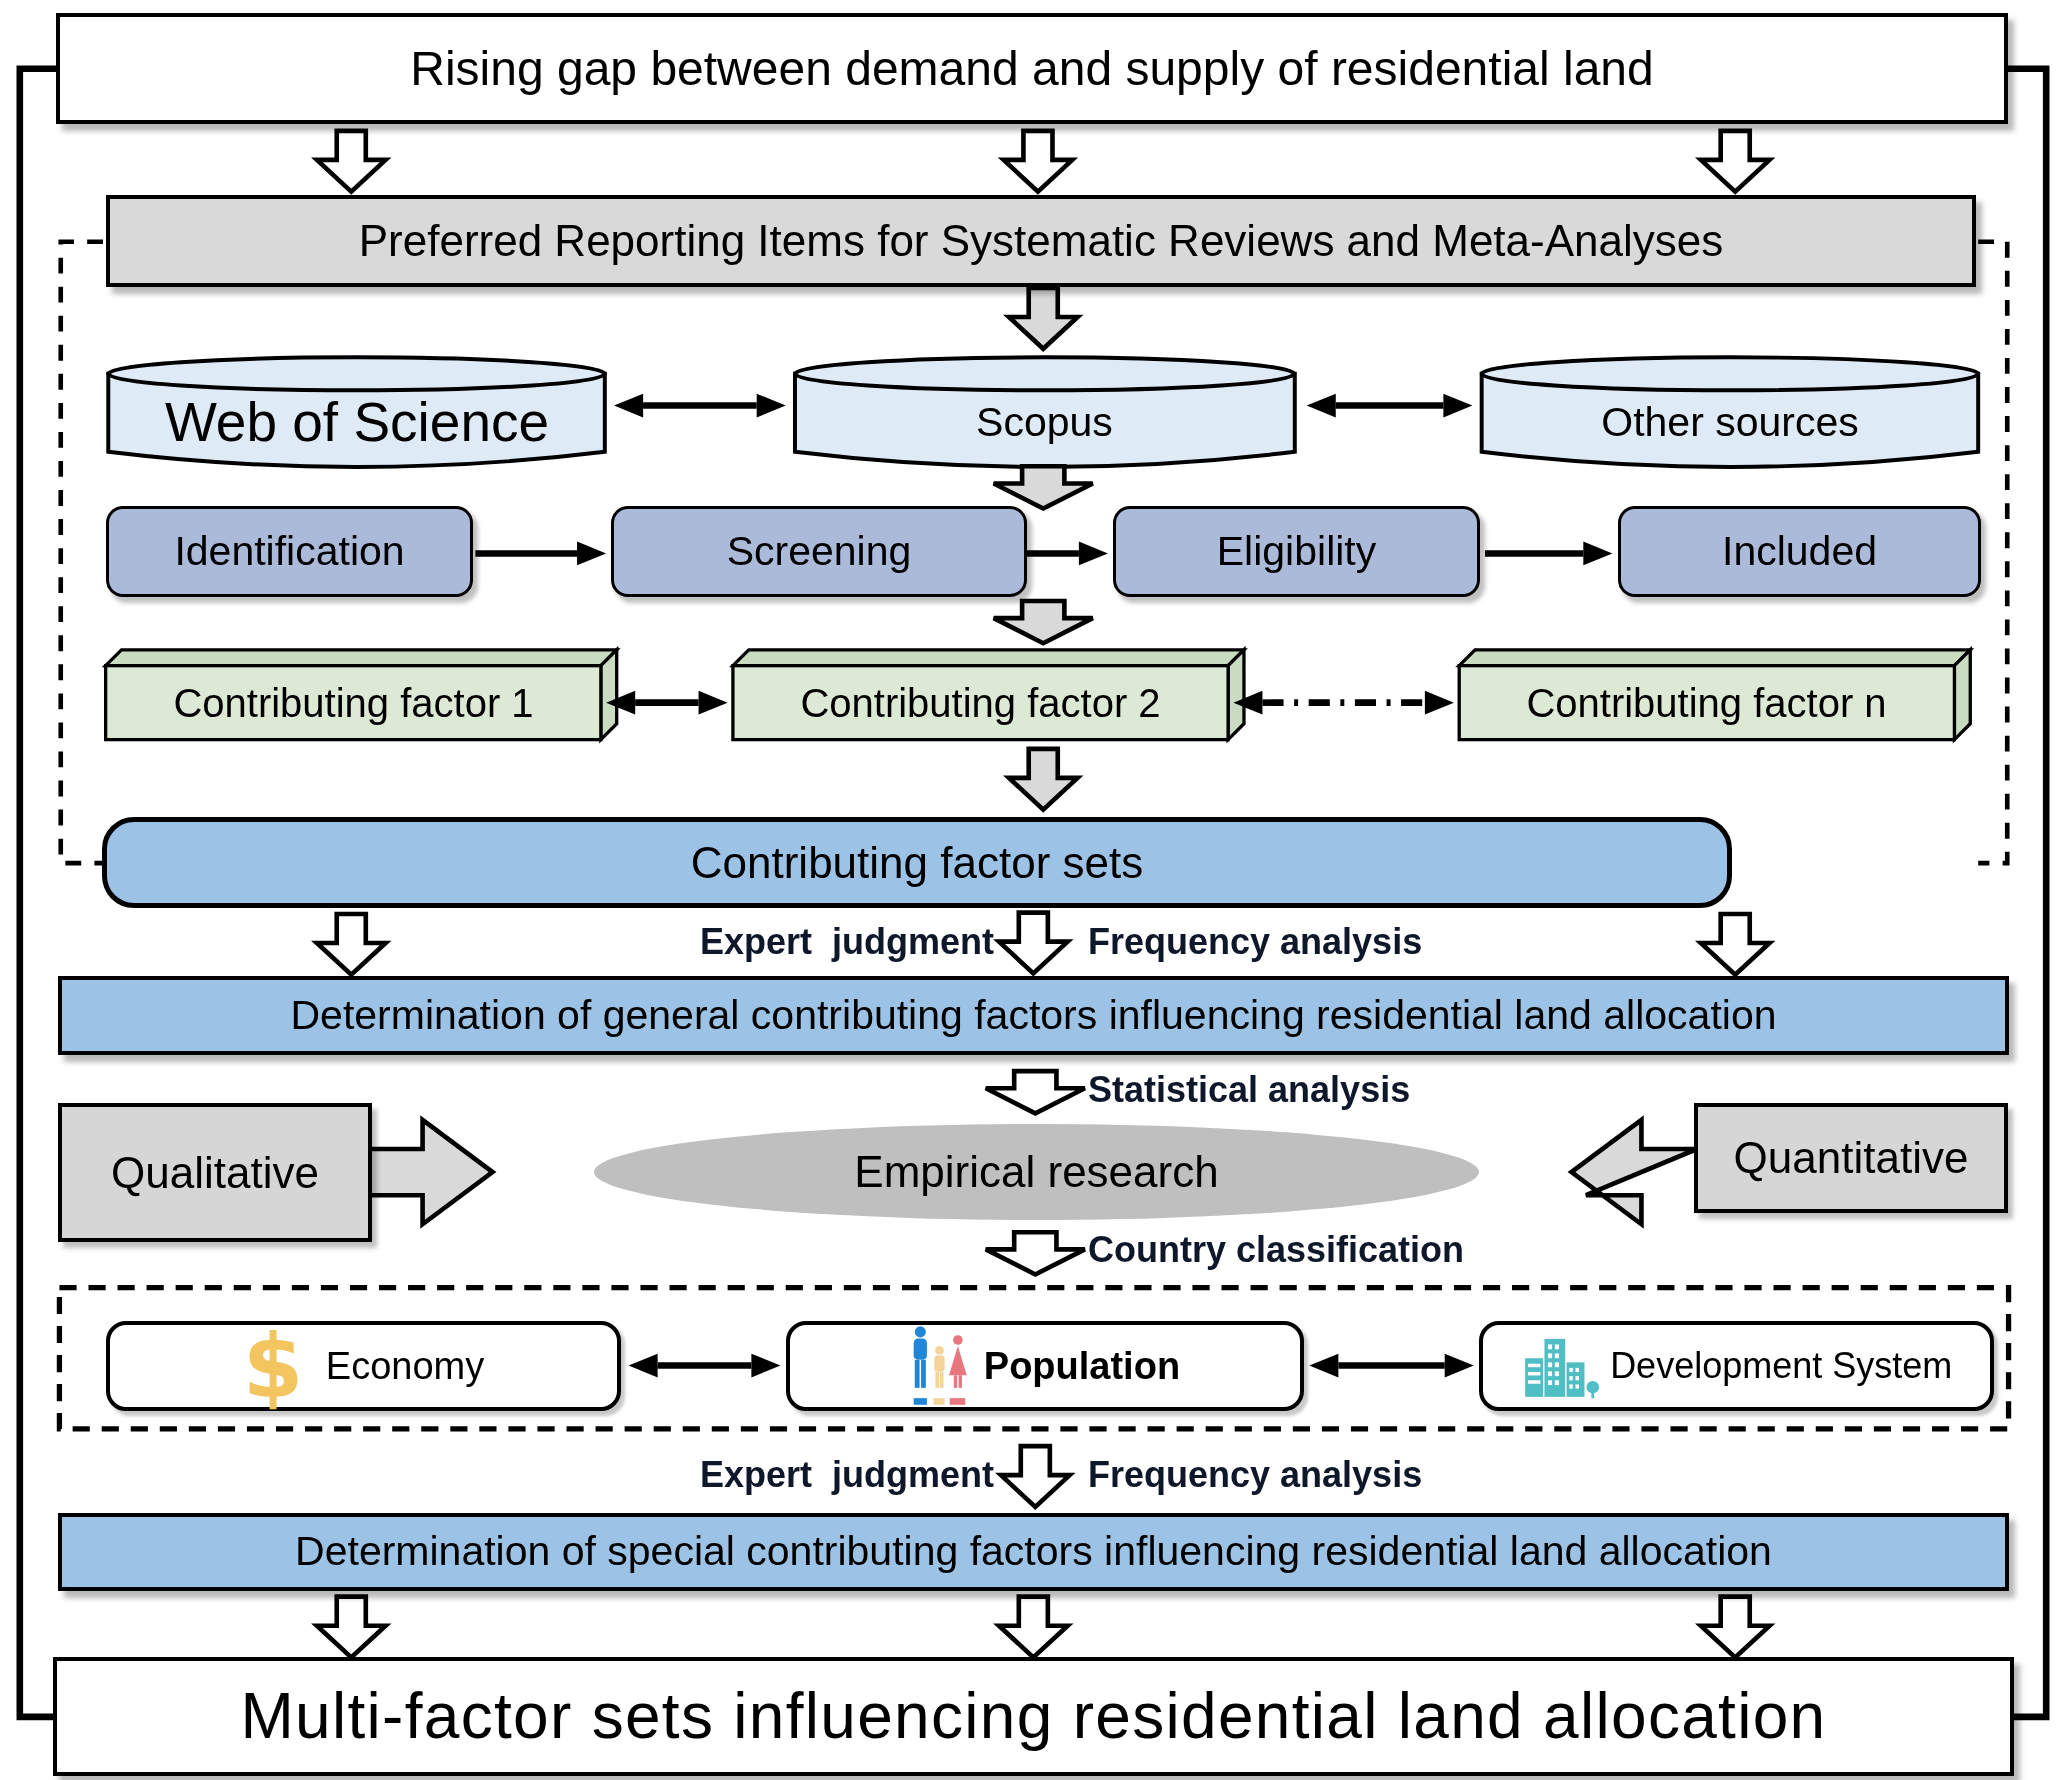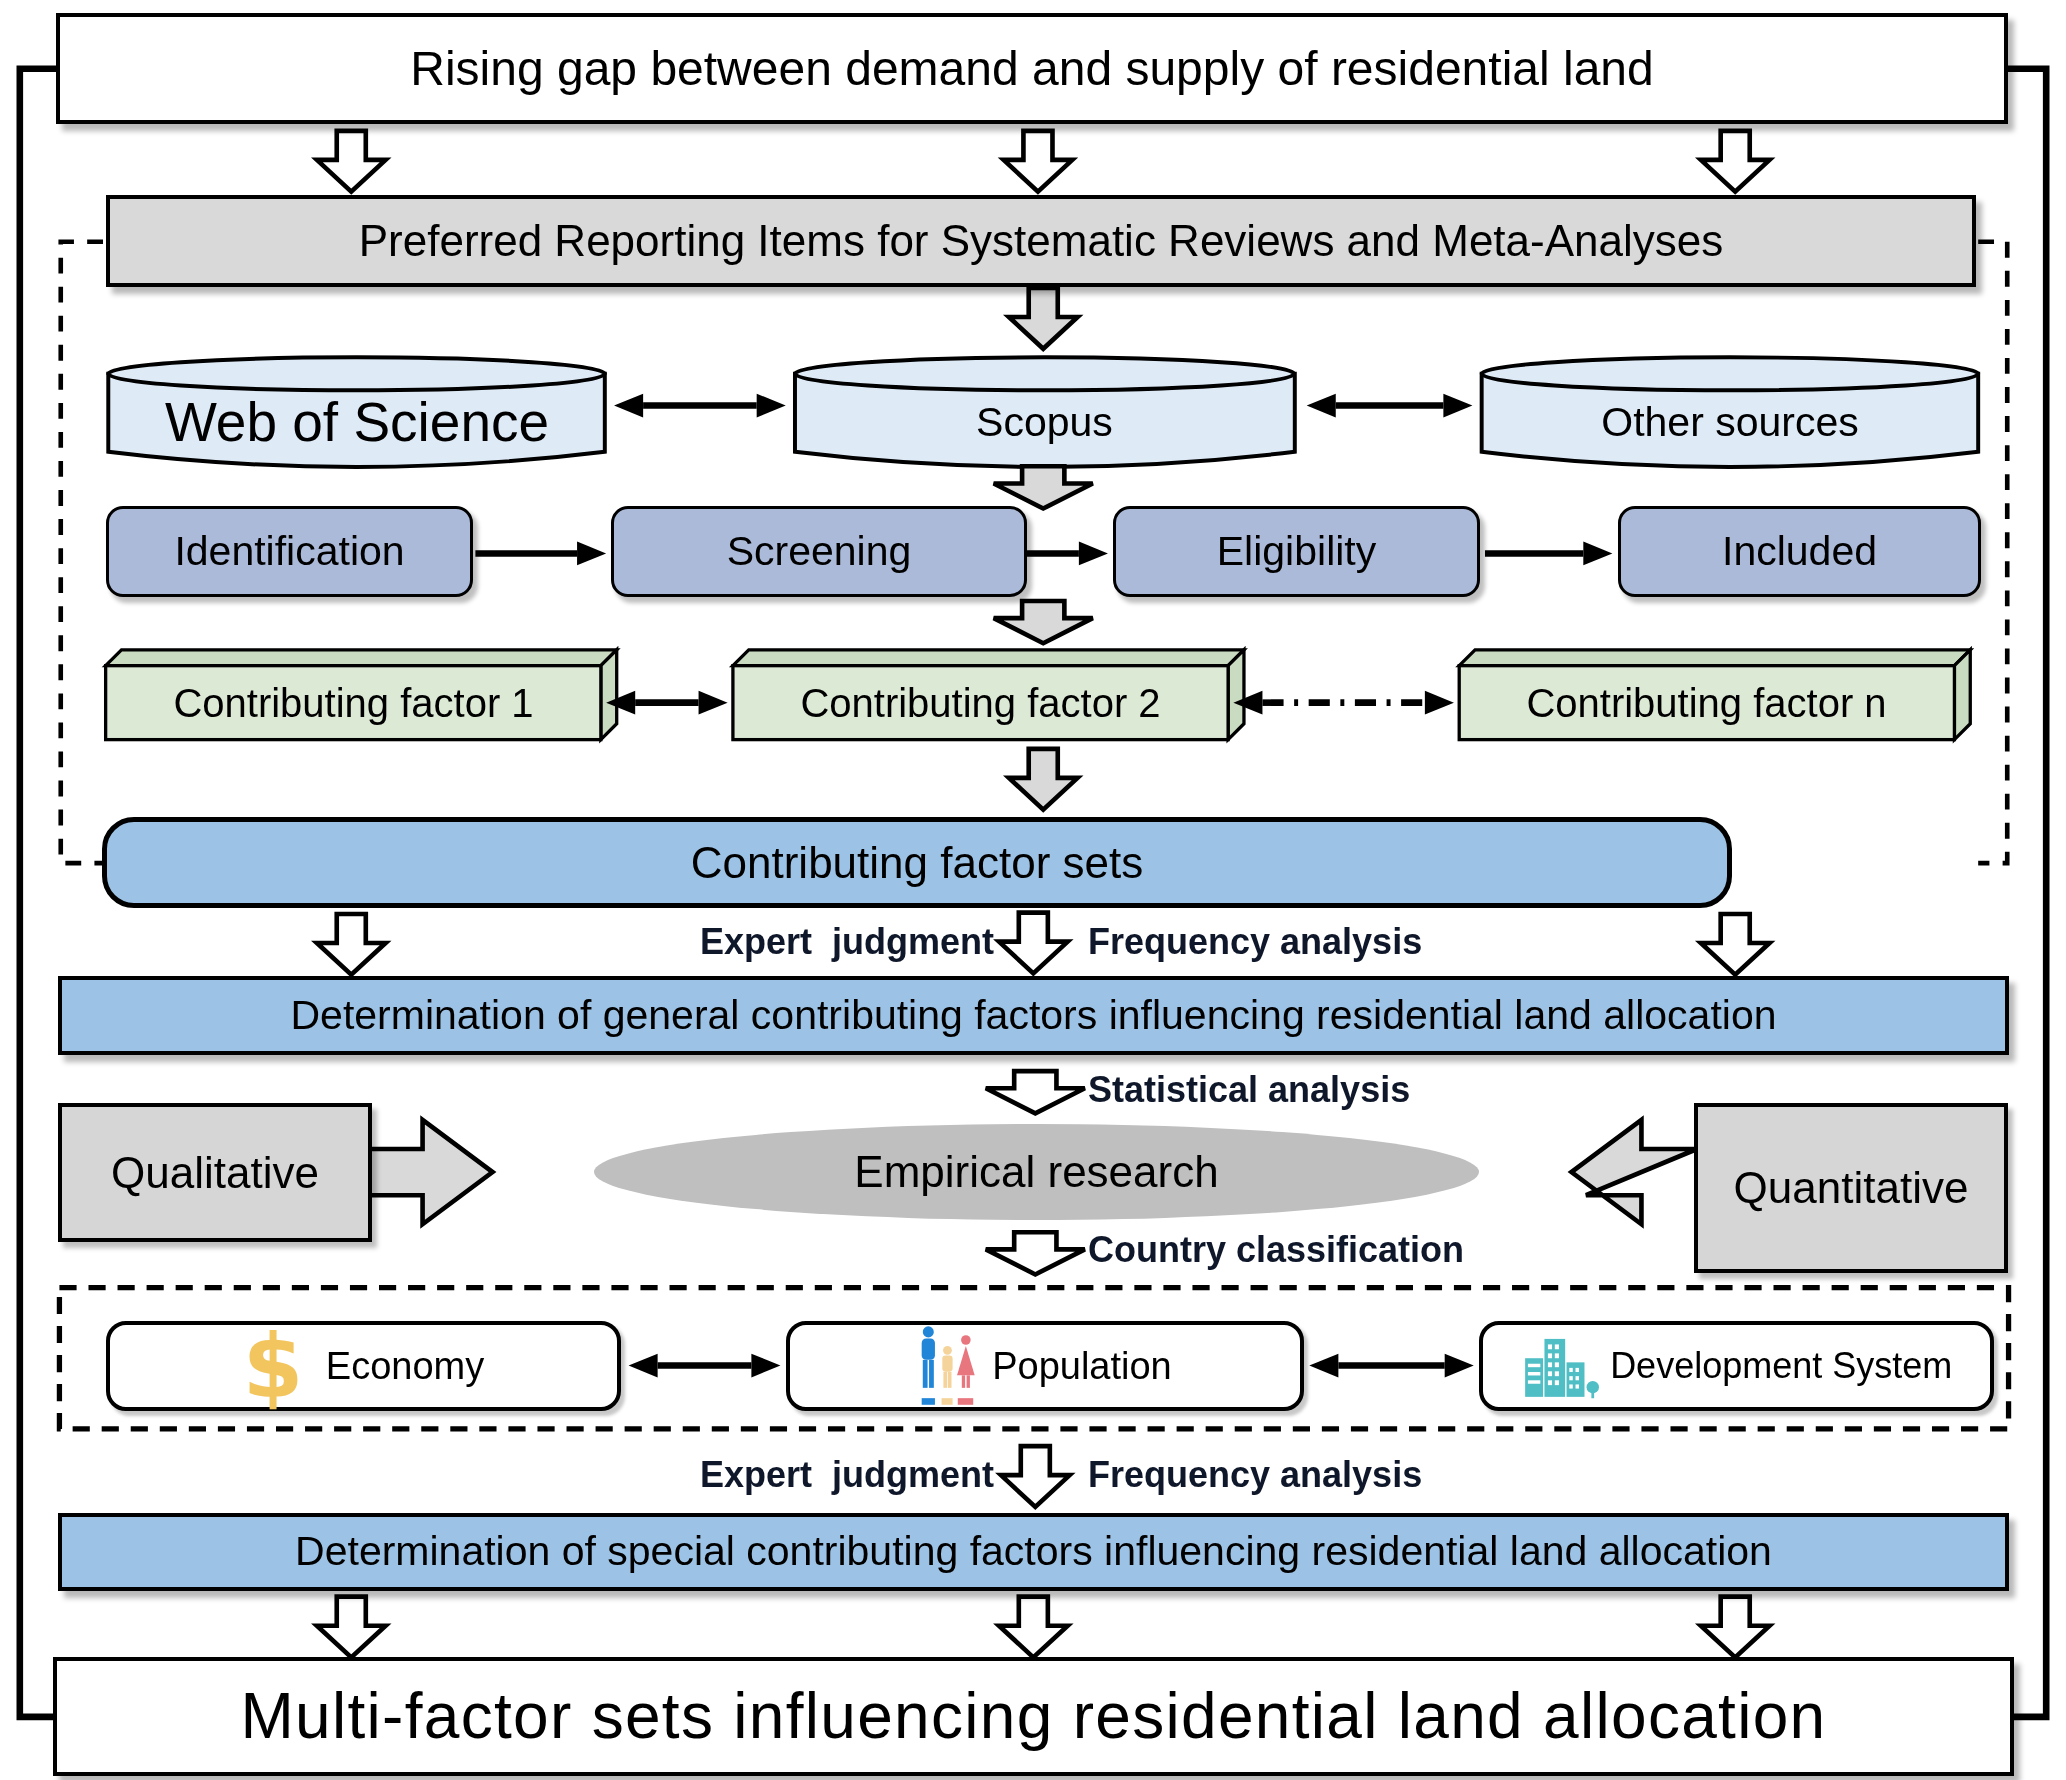--- a/index.html
+++ b/index.html
@@ -124,30 +124,30 @@
 
   <div class="node red right" style="left:568px;top:922px;width:426px;height:41px;font-size:36px;">Expert  judgment</div>
   <div class="node red left" style="left:1088px;top:922px;width:475px;height:41px;font-size:36px;">Frequency analysis</div>
 
   <div class="node bluebar sh" style="left:58px;top:976px;width:1951px;height:79px;font-size:41px;border-width:4.6px;">Determination of general contributing factors influencing residential land allocation</div>
 
   <div class="node red left" style="left:1088px;top:1070px;width:475px;height:41px;font-size:36px;">Statistical analysis</div>
 
   <div class="node qq" style="left:58px;top:1103px;width:314px;height:139px;font-size:44px;">Qualitative</div>
   <div class="node ellipse" style="left:594px;top:1124px;width:885px;height:96px;font-size:44px;">Empirical research</div>
-  <div class="node qq" style="left:1694px;top:1103px;width:314px;height:170px;font-size:44px;">Quantitative</div>
+  <div class="node qq" style="left:1694px;top:1103px;width:314px;height:110px;font-size:44px;">Quantitative</div>
 
   <div class="node red left" style="left:1088px;top:1230px;width:502px;height:41px;font-size:36px;">Country classification</div>
 
   <div class="node cat icongap" style="left:106px;top:1321px;width:515px;height:90px;font-size:38px;">
     <span class="dollar">$</span>
     <span>Economy</span>
   </div>
 
-  <div class="node cat" style="left:786px;top:1321px;width:518px;height:90px;font-size:38px;gap:15px;">
+  <div class="node cat" style="left:786px;top:1321px;width:518px;height:90px;font-size:38px;gap:15px;font-weight:bold;">
     <svg height="81" viewBox="0 0 160 220">
       <g fill="#2186D8">
         <circle cx="28" cy="16" r="15"></circle>
         <rect x="10" y="34" width="36" height="58" rx="12"></rect>
         <rect x="13" y="92" width="13" height="76"></rect>
         <rect x="30" y="92" width="13" height="76"></rect>
         <rect x="10" y="196" width="36" height="18"></rect>
       </g>
       <g fill="#F5D49B">
         <circle cx="80" cy="66" r="12"></circle>

